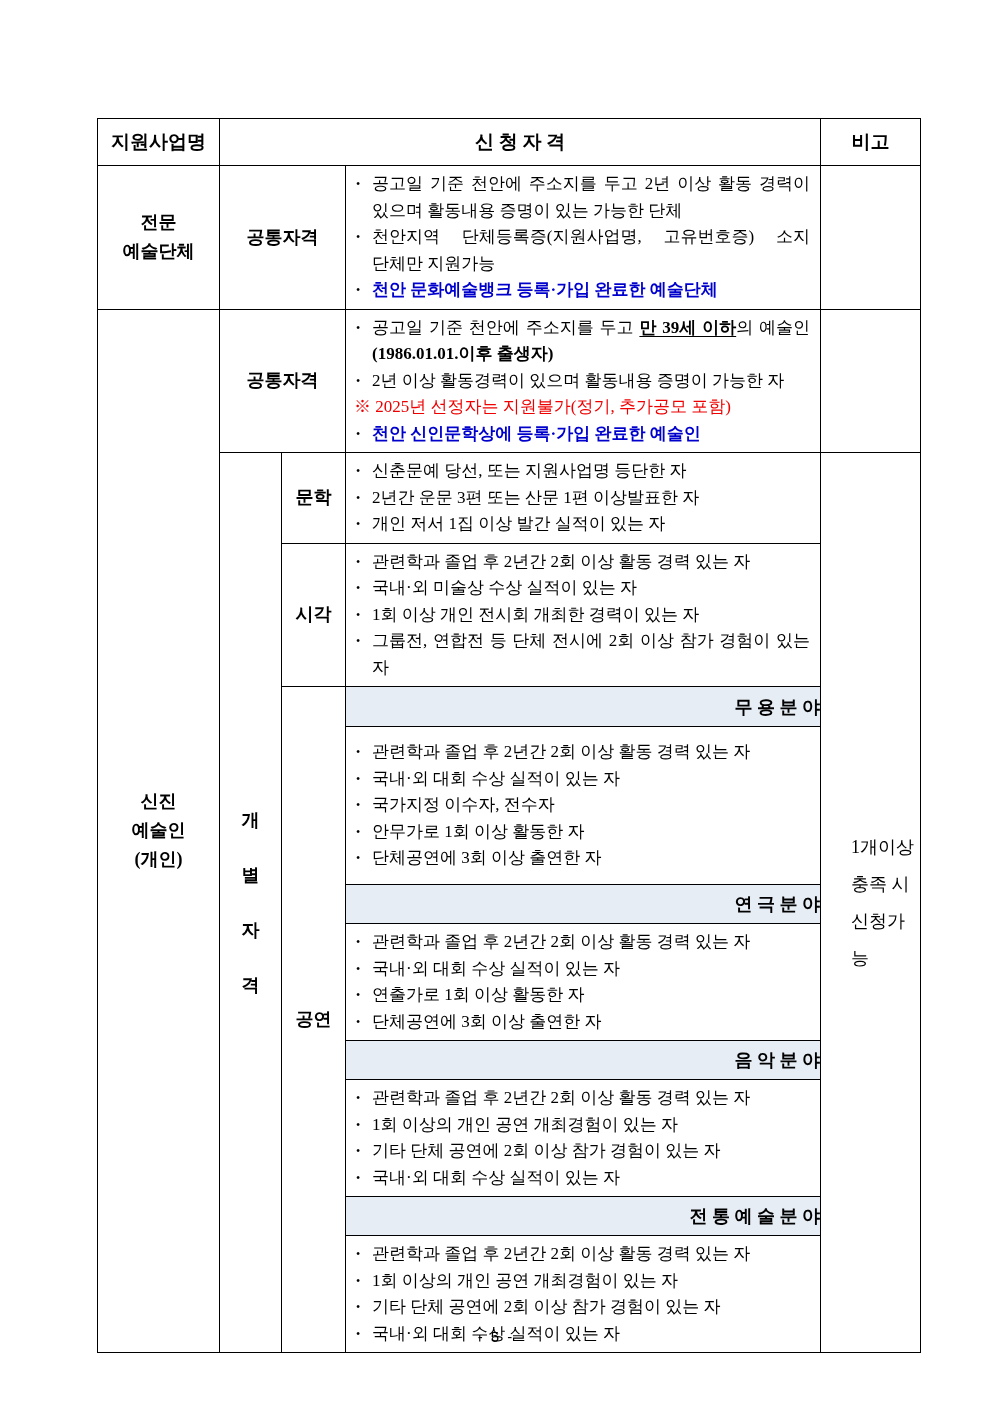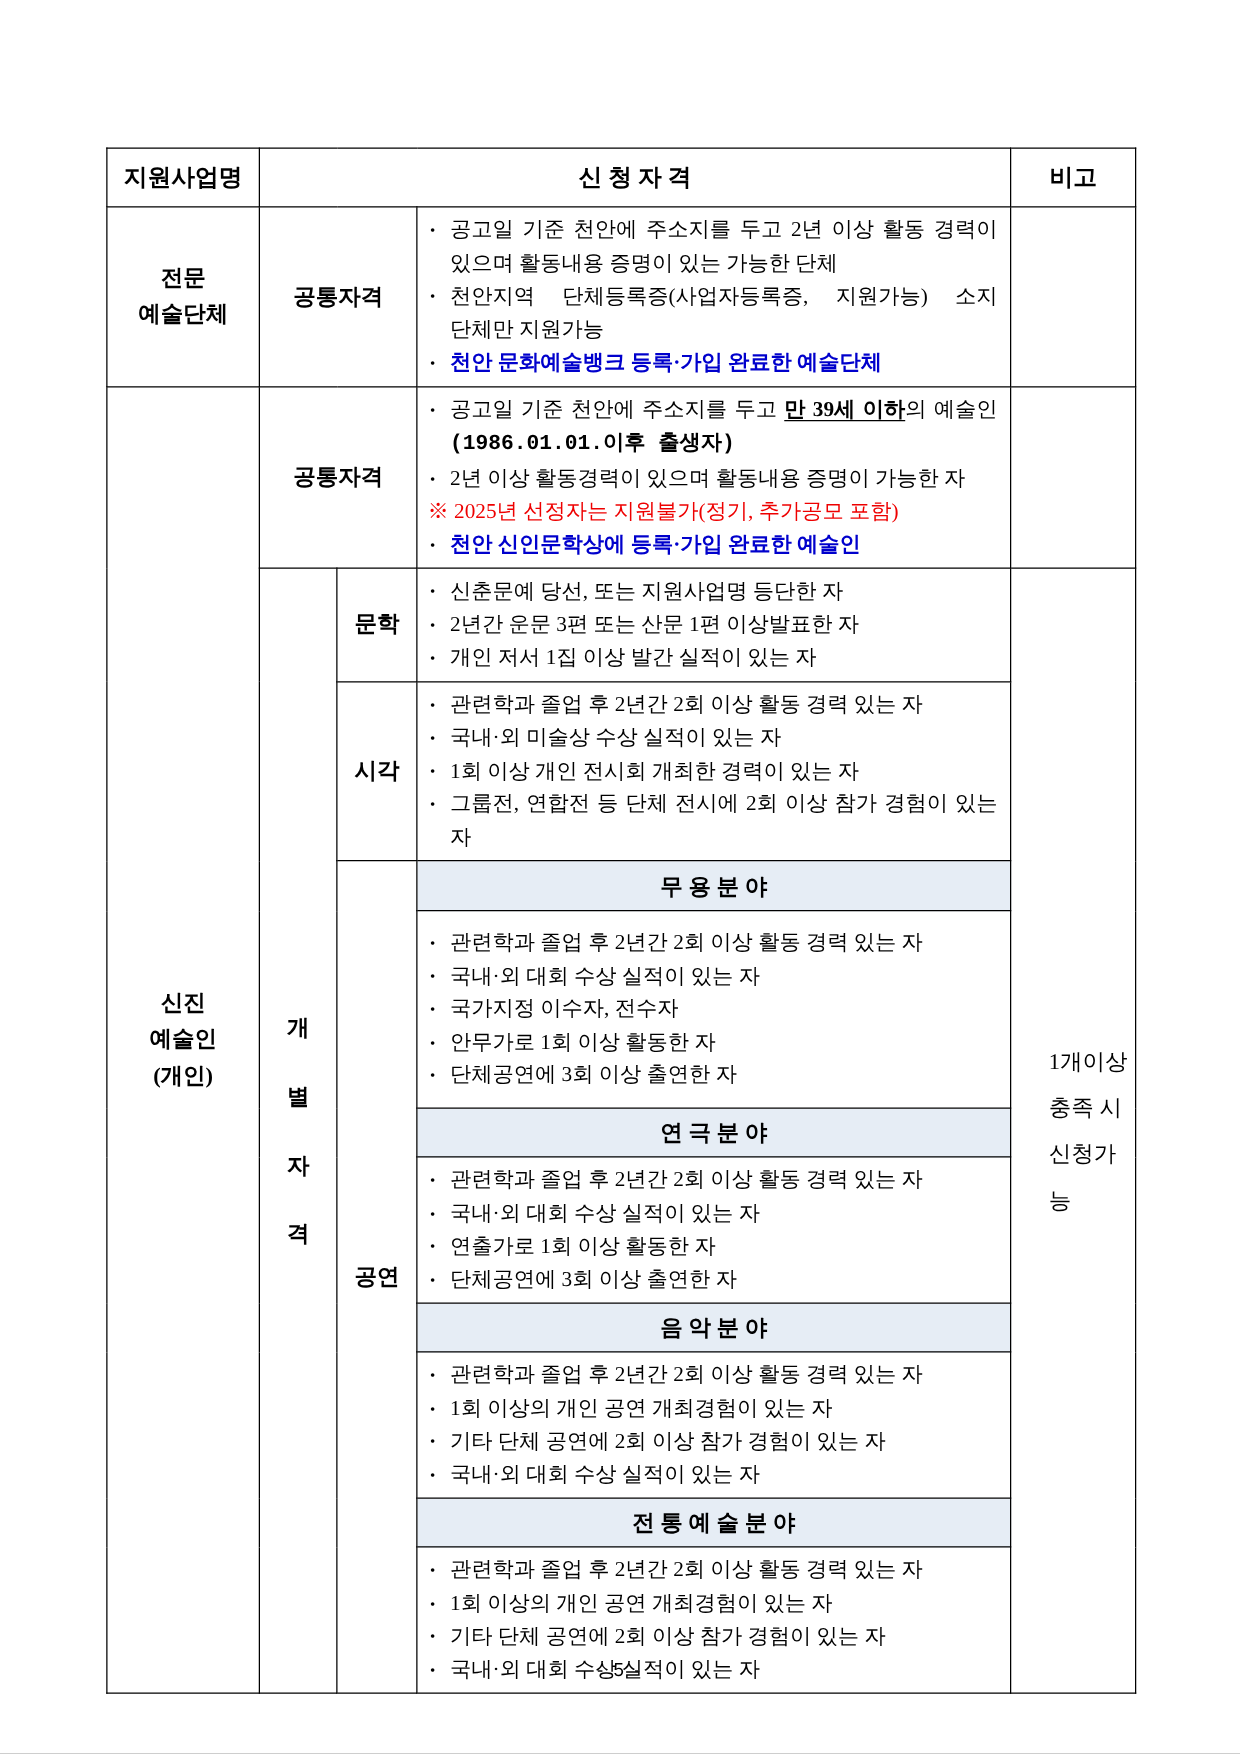--- a/index.html
+++ b/index.html
@@ -12,21 +12,21 @@
   html,body{background:#888;}
   .page{
     position:relative;
     width:992px;height:1403px;
     background:#ffffff;
     font-family:"Liberation Serif","DejaVu Serif",serif;
     color:#000;
     overflow:hidden;
   }
   table.qual{
-    position:absolute;left:85px;top:118px;
+    position:absolute;left:97px;top:118px;
     width:823px;
     border-collapse:collapse;
     table-layout:fixed;
   }
   table.qual td{
     border:1.5px solid var(--line);
     vertical-align:middle;
   }
   td.hdr{
     font-weight:bold;font-size:19px;text-align:center;
@@ -56,25 +56,25 @@
   }
   .item-text{
     flex:1 1 auto;
     line-height:26.5px;
     word-break:keep-all;overflow-wrap:break-word;
     text-align:justify;
   }
   .no-bullet .item-text{padding-left:0;}
   .seg-blue-bold{color:var(--blue);font-weight:bold;}
   .seg-red-bold{color:var(--red);font-weight:normal;}
-  .seg-bold{font-weight:bold;font-family:Liberation Mono, monospace;}
+  .seg-bold{font-weight:bold;}
   .seg-bold-underline{font-weight:bold;text-decoration:underline;text-underline-offset:3px;}
   td.band{
     background:var(--band);
-    font-weight:bold;font-size:18px;text-align:center;
+    font-weight:bold;font-size:18px;text-align:right;
     height:39px;
   }
   td.note-cell{
     font-size:18px;
     padding-left:30px;
     line-height:37px;
     vertical-align:middle;
   }
   .footer{
     position:absolute;left:0;top:1328px;width:992px;
@@ -106,21 +106,21 @@
       <td class="label preline">전문
 예술단체</td>
       <td class="label" colspan="2">공통자격</td>
       <td class="content">
             <div class="bullet-item">
               <span class="bullet">•</span>
               <div class="item-text"><span>공고일 기준 천안에 주소지를 두고 2년 이상 활동 경력이 있으며 활동내용 증명이 있는 가능한 단체</span></div>
             </div>
             <div class="bullet-item">
               <span class="bullet">•</span>
-              <div class="item-text"><span>천안지역 단체등록증(사업자등록증, 지원가능) 소지 단체만 지원가능</span></div>
+              <div class="item-text"><span>천안지역 단체등록증(지원사업명, 고유번호증) 소지 단체만 지원가능</span></div>
             </div>
             <div class="bullet-item">
               <span class="bullet">•</span>
               <div class="item-text"><span class="seg-blue-bold">천안 문화예술뱅크 등록·가입 완료한 예술단체</span></div>
             </div>
           </td>
       <td></td>
     </tr>
 
     <tr style="height:132px">

